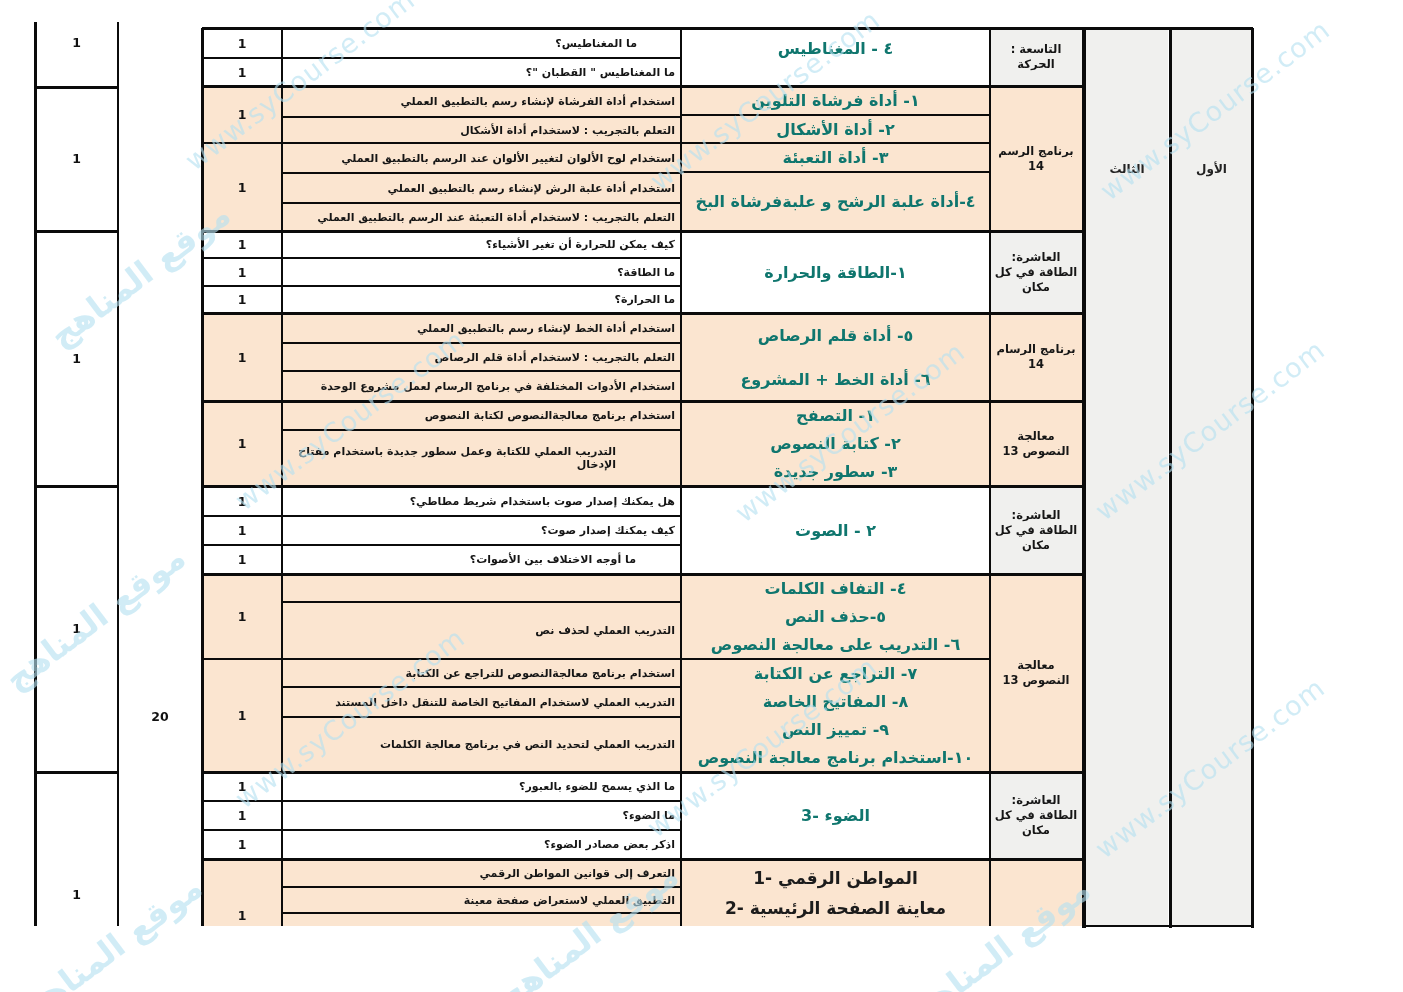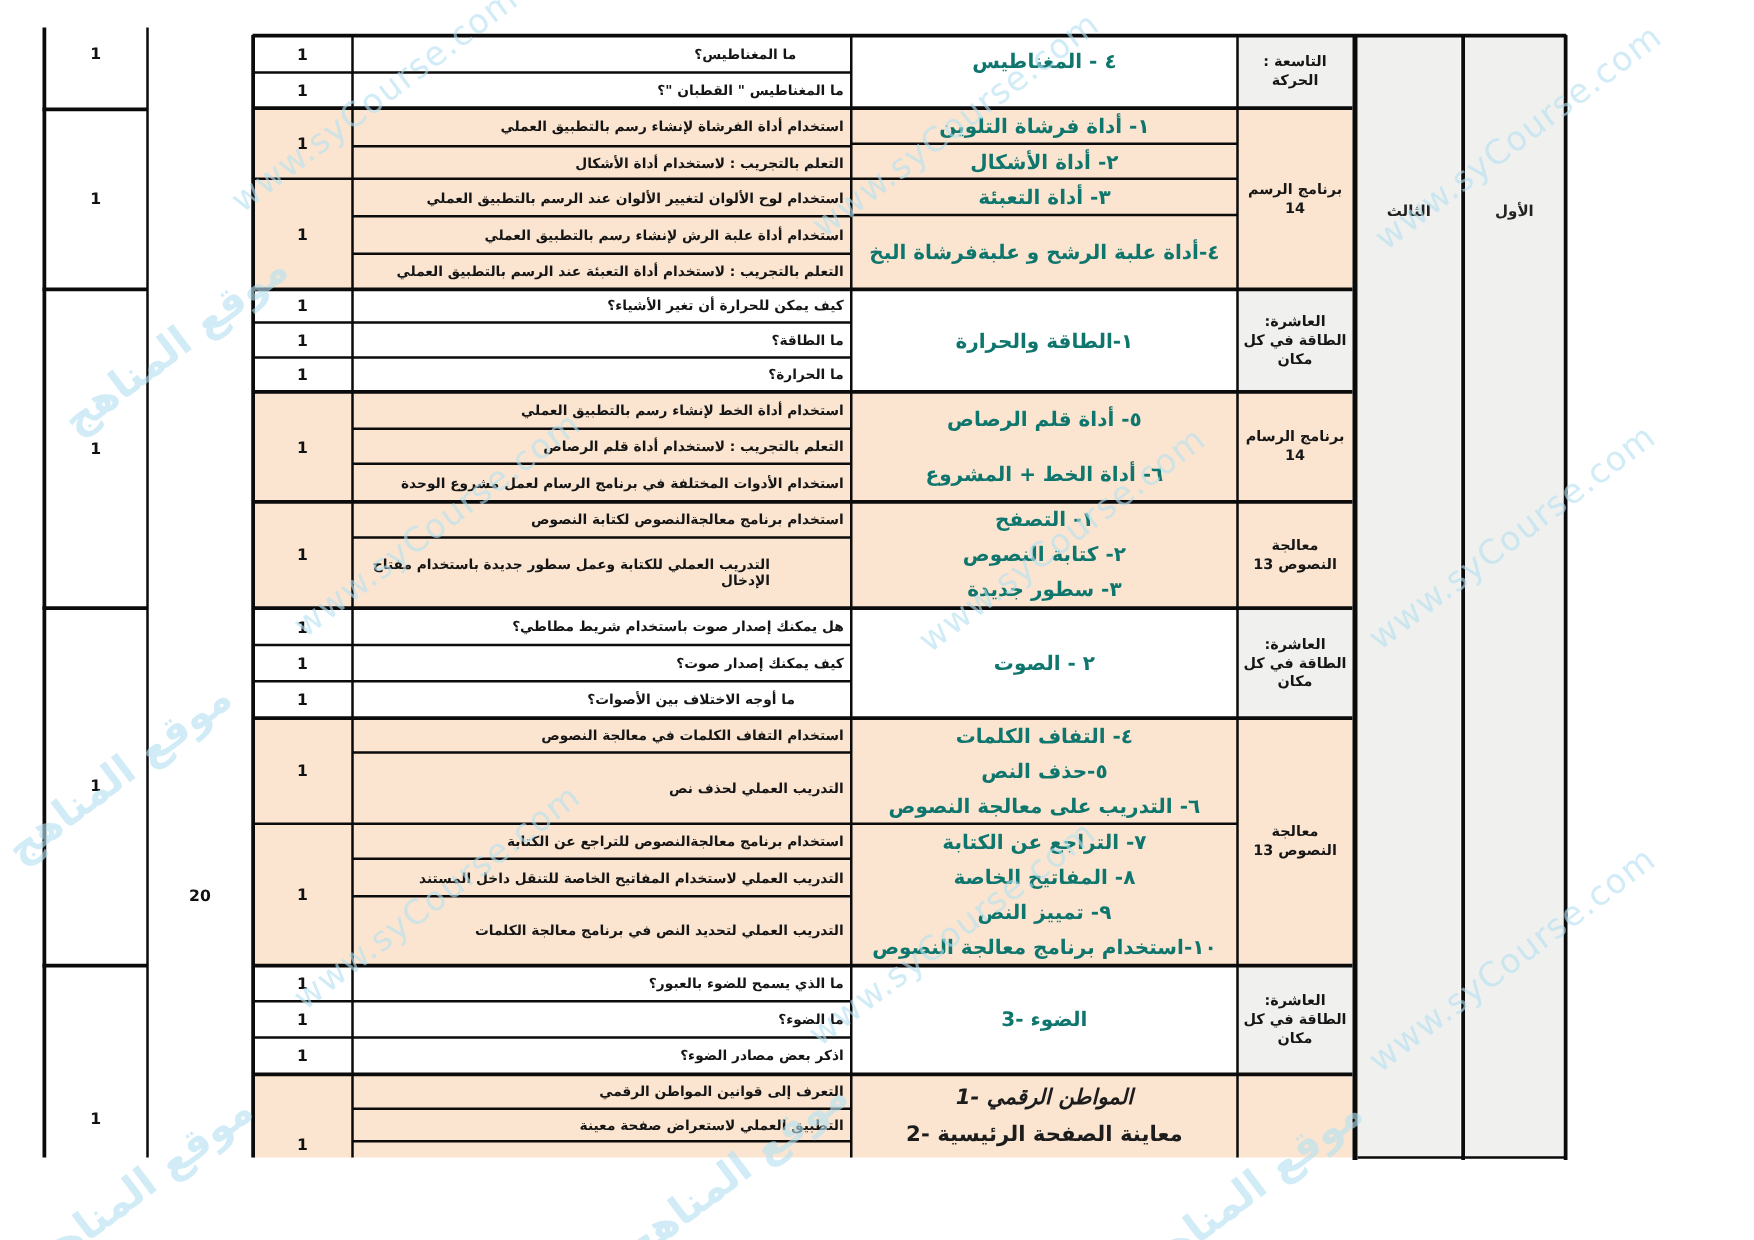--- a/index.html
+++ b/index.html
@@ -167,21 +167,20 @@
     </div>
     <div class="obj" style="left: 282px; top: 545px; width: 360px; height: 29px;">ما أوجه الاختلاف بين الأصوات؟</div>
     <div class="lesson" style="left: 681px; top: 486px; width: 309px; height: 88px;">
       <div class="lesson-line" style="height: 28px;">٢ - الصوت</div>
     </div>
     <div class="unit" style="left: 990px; top: 486px; width: 92px; height: 88px;">العاشرة: الطاقة في كل مكان</div>
     <div class="hline" style="left: 202px; top: 484.5px; width: 880px; height: 3px;"></div>
     <div class="num" style="left: 202px; top: 574px; width: 80px; height: 85px;">
       <span>1</span>
     </div>
-    <div class="obj" style="left: 282px; top: 574px; width: 399px; height: 28px;">استخدام التفاف الكلمات في معالجة النصوص</div>
     <div class="hline" style="left: 282px; top: 601px; width: 399px; height: 2px;"></div>
     <div class="obj" style="left: 282px; top: 602px; width: 399px; height: 57px;">التدريب العملي لحذف نص</div>
     <div class="hline" style="left: 202px; top: 658px; width: 479px; height: 2px;"></div>
     <div class="num" style="left: 202px; top: 659px; width: 80px; height: 113px;">
       <span>1</span>
     </div>
     <div class="obj" style="left: 282px; top: 659px; width: 399px; height: 28px;">استخدام برنامج معالجةالنصوص للتراجع عن الكتابة</div>
     <div class="hline" style="left: 282px; top: 686px; width: 399px; height: 2px;"></div>
     <div class="obj" style="left: 282px; top: 687px; width: 399px; height: 30px;">التدريب العملي لاستخدام المفاتيح الخاصة للتنقل داخل المستند</div>
     <div class="hline" style="left: 282px; top: 716px; width: 399px; height: 2px;"></div>
@@ -221,21 +220,21 @@
     <div class="hline" style="left: 202px; top: 770.5px; width: 880px; height: 3px;"></div>
     <div class="num" style="left: 202px; top: 859px; width: 80px; height: 67px; align-items: flex-start;">
       <span style="margin-top: 48.95px;">1</span>
     </div>
     <div class="obj" style="left: 282px; top: 859px; width: 399px; height: 28px;">التعرف إلى قوانين المواطن الرقمي</div>
     <div class="hline" style="left: 282px; top: 886px; width: 399px; height: 2px;"></div>
     <div class="obj" style="left: 282px; top: 887px; width: 399px; height: 26px;">التطبيق العملي لاستعراض صفحة معينة</div>
     <div class="hline" style="left: 282px; top: 912px; width: 399px; height: 2px;"></div>
     <div class="obj" style="left: 282px; top: 913px; width: 399px; height: 13px;"></div>
     <div class="lesson black-style" style="left: 681px; top: 859px; width: 309px; height: 67px;">
-      <div class="lesson-line" style="height: 30px; font-style: italic;">المواطن الرقمي -1</div>
+      <div class="lesson-line" style="height: 30px;">المواطن الرقمي -1</div>
       <div class="lesson-line" style="height: 30px;">معاينة الصفحة الرئيسية -2</div>
     </div>
     <div class="unit" style="left: 990px; top: 859px; width: 92px; height: 67px;"></div>
     <div class="hline" style="left: 202px; top: 857.5px; width: 880px; height: 3px;"></div>
     <div class="num" style="left: 35px; top: 22px; width: 83px; height: 65px; align-items: flex-start;">
       <span style="margin-top: 13.45px;">1</span>
     </div>
     <div class="num" style="left: 35px; top: 87px; width: 83px; height: 144px; align-items: flex-start;">
       <span style="margin-top: 64px;">1</span>
     </div>

